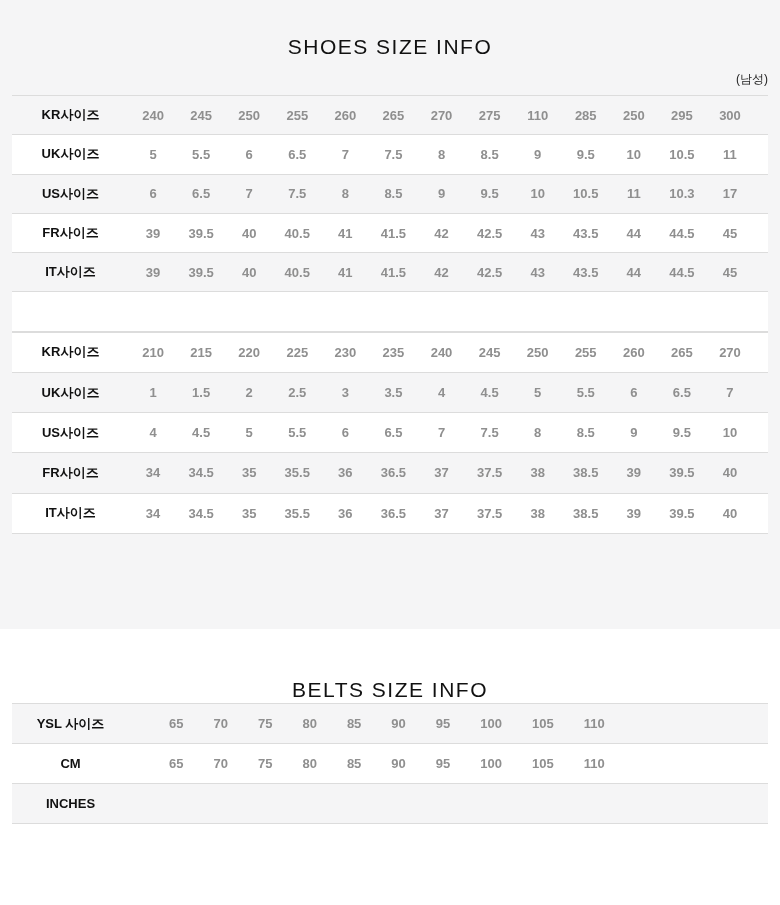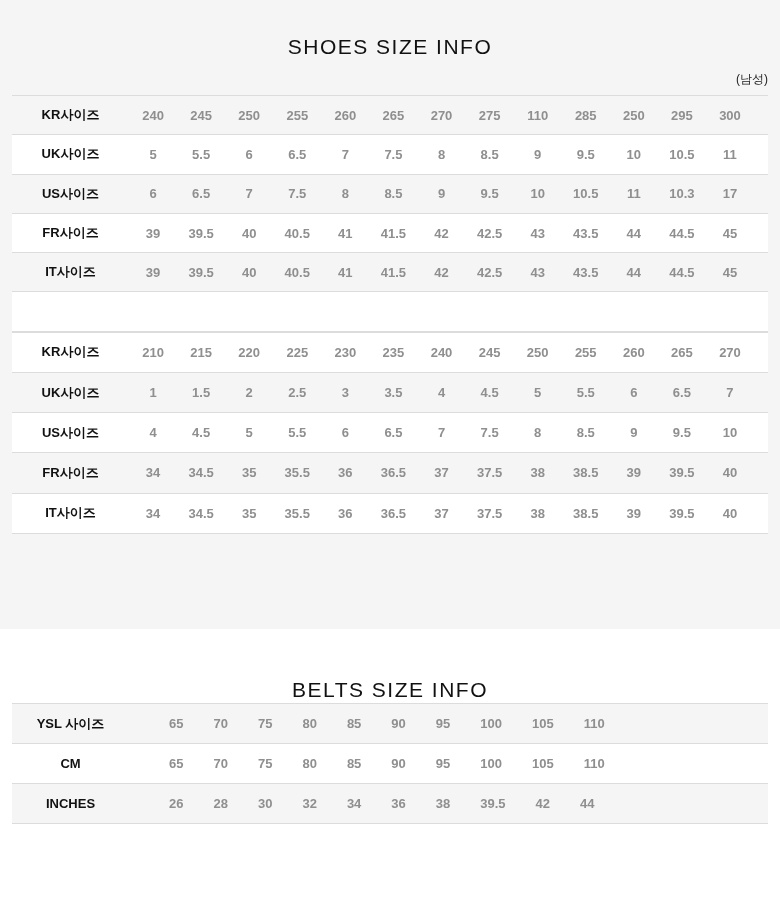--- a/index.html
+++ b/index.html
@@ -297,16 +297,15 @@
       <div class="row">
         <div class="row-label">YSL 사이즈</div>
         <div class="belt-values"><span>65</span><span>70</span><span>75</span><span>80</span><span>85</span><span>90</span><span>95</span><span>100</span><span>105</span><span>110</span></div>
       </div>
       <div class="row">
         <div class="row-label">CM</div>
         <div class="belt-values"><span>65</span><span>70</span><span>75</span><span>80</span><span>85</span><span>90</span><span>95</span><span>100</span><span>105</span><span>110</span></div>
       </div>
       <div class="row">
         <div class="row-label">INCHES</div>
-        <div class="belt-values"><span>26</span><span>28</span><span>30</span><span>32</span><span>34</span><span>36</span><span>38</span><span>39.5</span><span>42</span><span>44</span></div>
       </div>
     </div>
 </div>
 
 </body></html>

